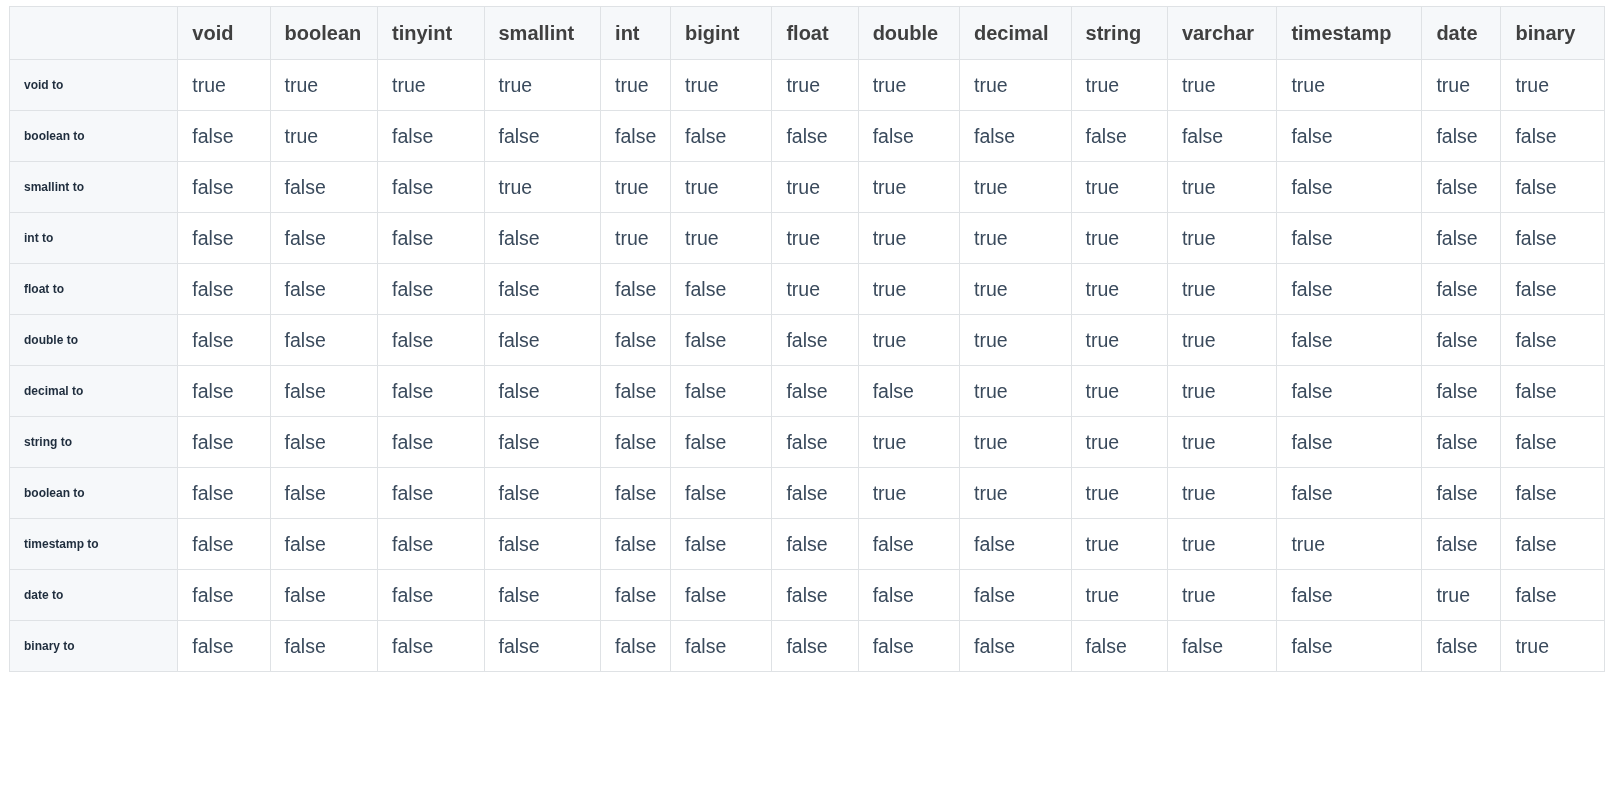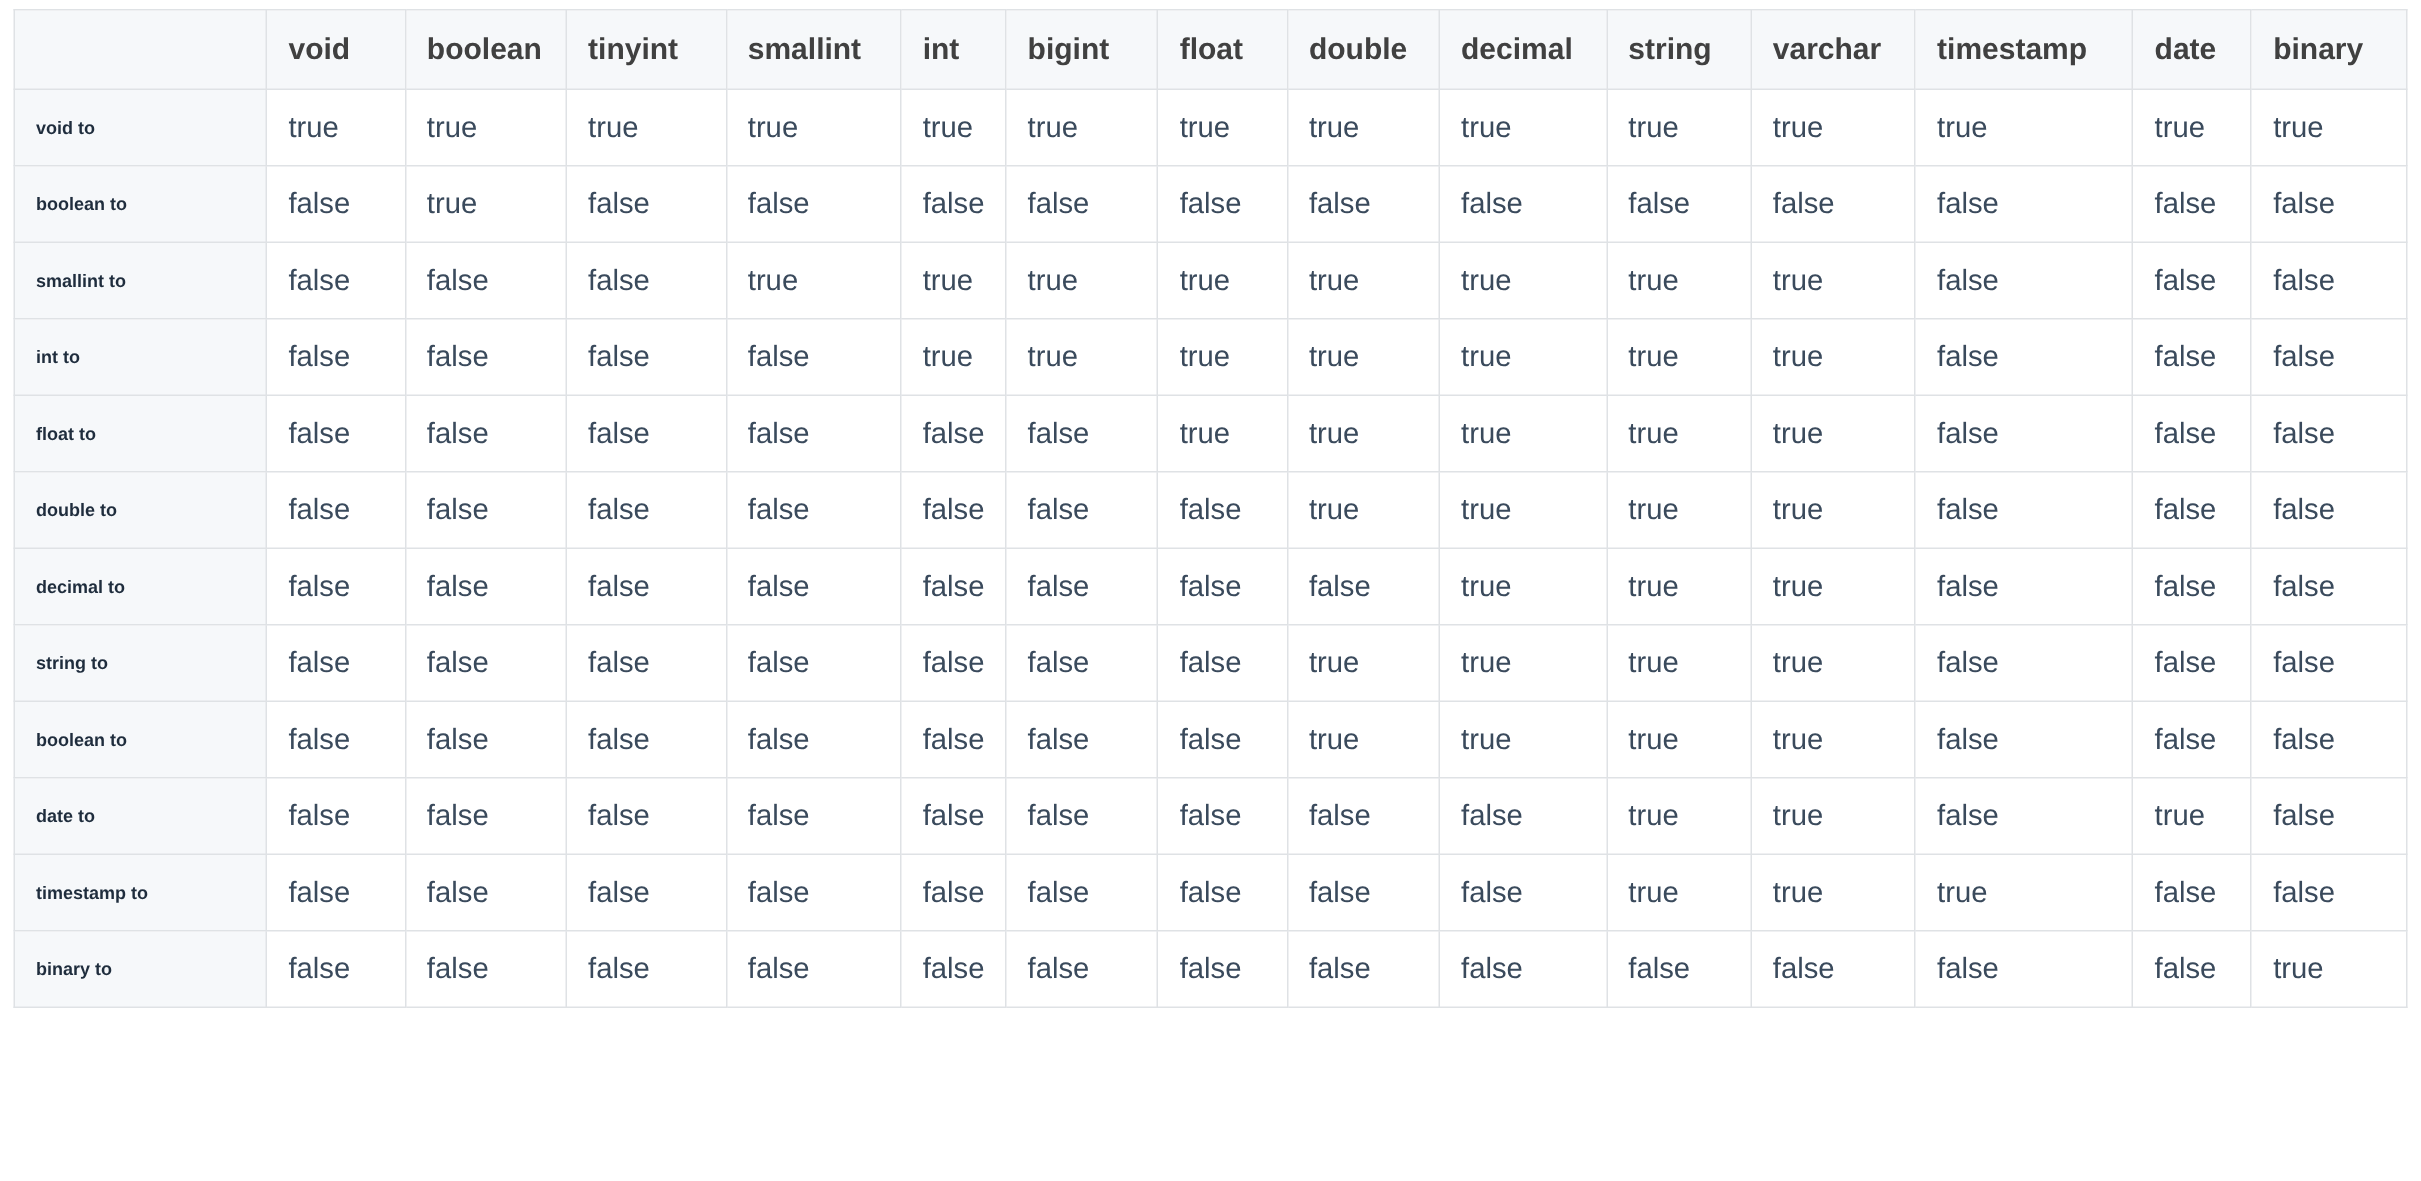--- a/index.html
+++ b/index.html
@@ -266,51 +266,51 @@
           <td>false</td>
           <td>true</td>
           <td>true</td>
           <td>true</td>
           <td>true</td>
           <td>false</td>
           <td>false</td>
           <td>false</td>
         </tr>
         <tr>
+          <th class="rowhead">timestamp to</th>
+          <td>false</td>
+          <td>false</td>
+          <td>false</td>
+          <td>false</td>
+          <td>false</td>
+          <td>false</td>
+          <td>false</td>
+          <td>false</td>
+          <td>false</td>
+          <td>true</td>
+          <td>true</td>
+          <td>true</td>
+          <td>false</td>
+          <td>false</td>
+        </tr>
+        <tr>
           <th class="rowhead">date to</th>
           <td>false</td>
           <td>false</td>
           <td>false</td>
           <td>false</td>
           <td>false</td>
           <td>false</td>
           <td>false</td>
           <td>false</td>
           <td>false</td>
           <td>true</td>
           <td>true</td>
           <td>false</td>
           <td>true</td>
-          <td>false</td>
-        </tr>
-        <tr>
-          <th class="rowhead">timestamp to</th>
-          <td>false</td>
-          <td>false</td>
-          <td>false</td>
-          <td>false</td>
-          <td>false</td>
-          <td>false</td>
-          <td>false</td>
-          <td>false</td>
-          <td>false</td>
-          <td>true</td>
-          <td>true</td>
-          <td>true</td>
-          <td>false</td>
           <td>false</td>
         </tr>
         <tr>
           <th class="rowhead">binary to</th>
           <td>false</td>
           <td>false</td>
           <td>false</td>
           <td>false</td>
           <td>false</td>
           <td>false</td>

